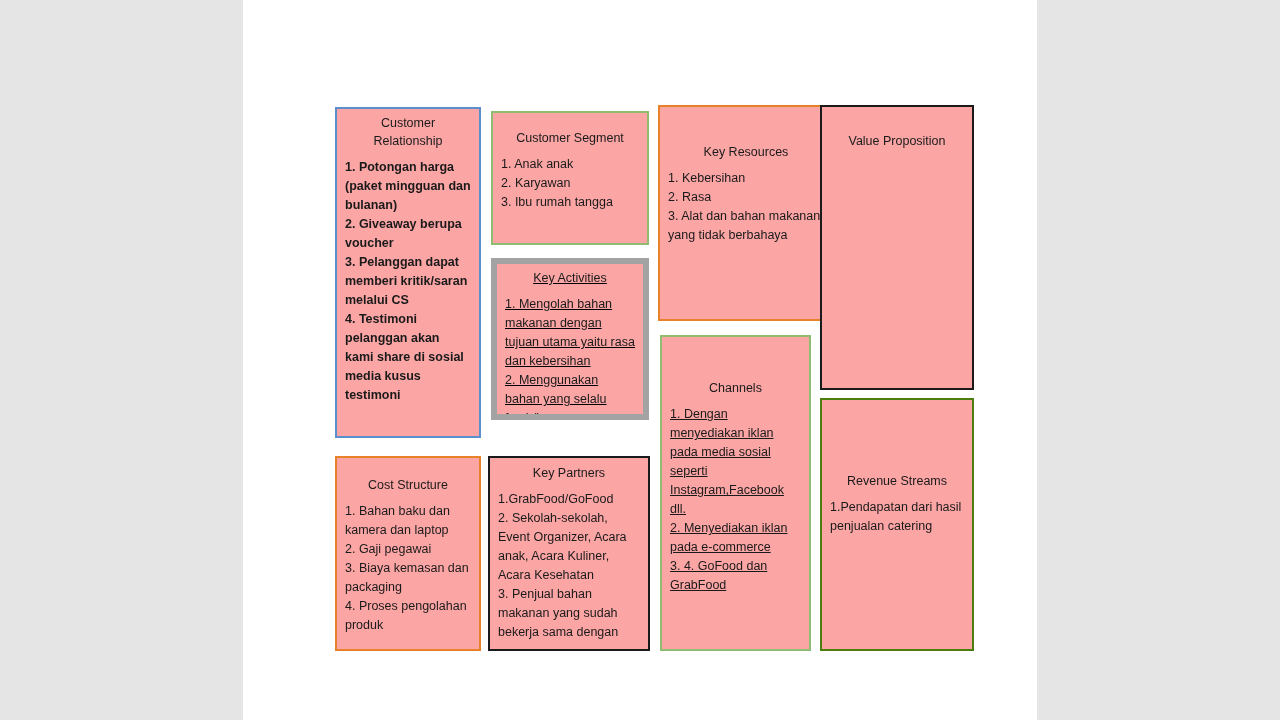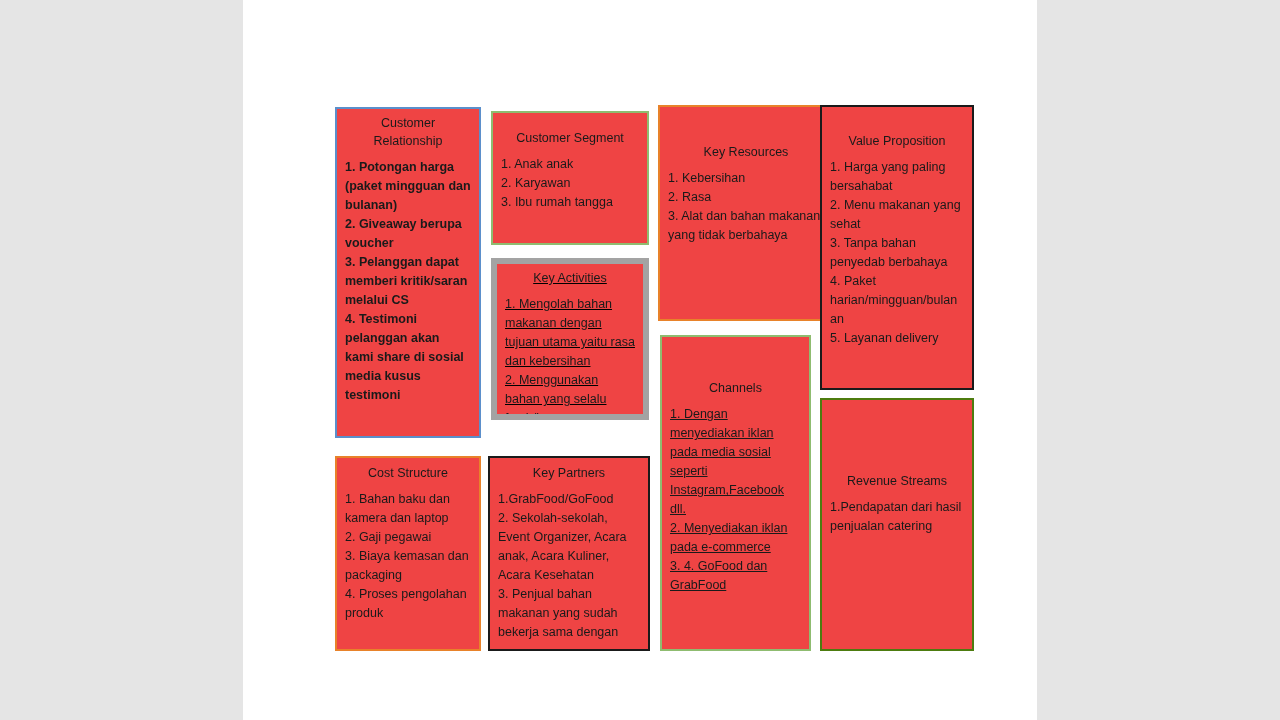--- a/index.html
+++ b/index.html
@@ -24,21 +24,21 @@
   #canvas {
     position: absolute;
     left: 0;
     top: 0;
     width: 794px;
     height: 720px;
   }
   .bmc-box {
     position: absolute;
     box-sizing: border-box;
-    background: #ef4444;
+    background: #fca5a5;
     overflow: hidden;
     padding: 0 8px;
   }
   .box-title {
     text-align: center;
     font-size: 12.5px;
     color: #1a1a1a;
     line-height: 1.45;
     margin: 0;
     padding: 0;
@@ -92,34 +92,29 @@
 
     <div class="bmc-box" style="left:417px; top:335px; width:151px; height:316px; border:2px solid #8fbc70;">
       <div class="box-title" style="padding-top:42px;">Channels</div>
       <div class="box-body" style="padding-top:8px;text-decoration:underline;">1. Dengan menyediakan iklan pada media sosial seperti Instagram,Facebook dll.
 2. Menyediakan iklan pada e-commerce
 3. 4. GoFood dan GrabFood</div>
     </div>
 
     <div class="bmc-box" style="left:577px; top:105px; width:154px; height:285px; border:2px solid #1a1a1a;">
       <div class="box-title" style="padding-top:25px;">Value Proposition</div>
-      <div class="box-body" style="padding-top:8px;">1. Harga yang paling bersahabat
-2. Menu makanan yang sehat
-3. Tanpa bahan penyedab berbahaya
-4. Paket harian/mingguan/bulanan
-5. Layanan delivery</div>
     </div>
 
     <div class="bmc-box" style="left:577px; top:398px; width:154px; height:253px; border:2px solid #4d7c0f;">
       <div class="box-title" style="padding-top:72px;">Revenue Streams</div>
       <div class="box-body" style="padding-top:8px;">1.Pendapatan dari hasil penjualan catering</div>
     </div>
 
     <div class="bmc-box" style="left:92px; top:456px; width:146px; height:195px; border:2px solid #e8822a;">
-      <div class="box-title" style="padding-top:6px;">Cost Structure</div>
+      <div class="box-title" style="padding-top:18px;">Cost Structure</div>
       <div class="box-body" style="padding-top:8px;">1. Bahan baku dan kamera dan laptop
 2. Gaji pegawai
 3. Biaya kemasan dan packaging
 4. Proses pengolahan produk</div>
     </div>
 
     <div class="bmc-box" style="left:245px; top:456px; width:162px; height:195px; border:2px solid #1a1a1a;">
       <div class="box-title" style="padding-top:6px;">Key Partners</div>
       <div class="box-body" style="padding-top:8px;">1.GrabFood/GoFood
 2. Sekolah-sekolah, Event Organizer, Acara anak, Acara Kuliner, Acara Kesehatan

